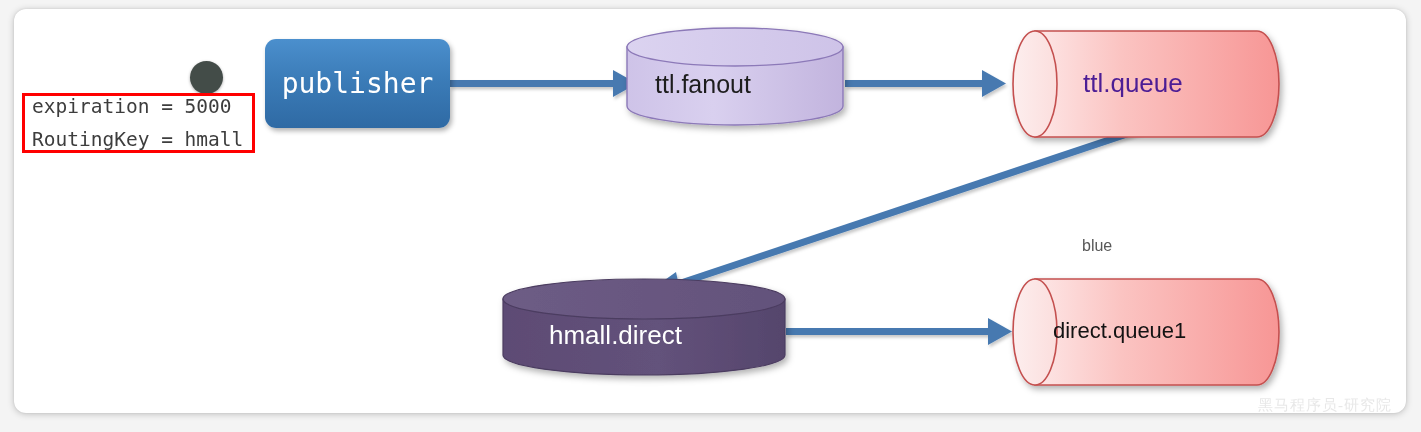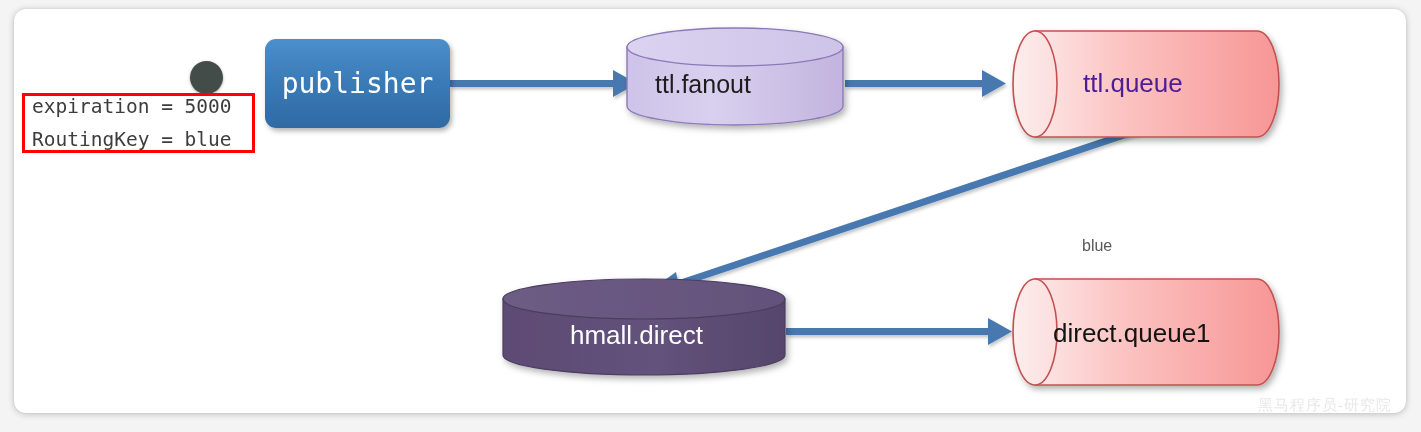--- a/index.html
+++ b/index.html
@@ -102,26 +102,26 @@
   }
   #txt-fanout {
     left: 655px; top: 70px;
     font-size: 25px; color: #1d1d1d;
   }
   #txt-ttlqueue {
     left: 1083px; top: 68px;
     font-size: 26px; color: #4c1d95;
   }
   #txt-hmall {
-    left: 570px; top: 320px;
+    left: 549px; top: 320px;
     font-size: 26px; color: #ffffff;
   }
   #txt-directqueue {
     left: 1053px; top: 318px;
-    font-size: 26px; color: #131313;
+    font-size: 22px; color: #131313;
   }
   #txt-blue {
     left: 1082px; top: 237px;
     font-size: 16px; color: #585858;
   }
   
   #watermark {
     position: absolute;
     left: 1258px;
     top: 396px;
@@ -231,18 +231,18 @@
   <div class="node-text" id="txt-blue">blue</div>
 
   <div id="publisher">
     <span class="label">publisher</span>
   </div>
 
   <div id="dot"></div>
 
   <div id="annotation">
     <div class="anno-line">expiration = 5000</div>
-    <div class="anno-line">RoutingKey = blue</div>
+    <div class="anno-line">RoutingKey = hmall</div>
   </div>
 
   <div id="watermark">黑马程序员-研究院</div>
 
 </div>
 
 </body></html>

